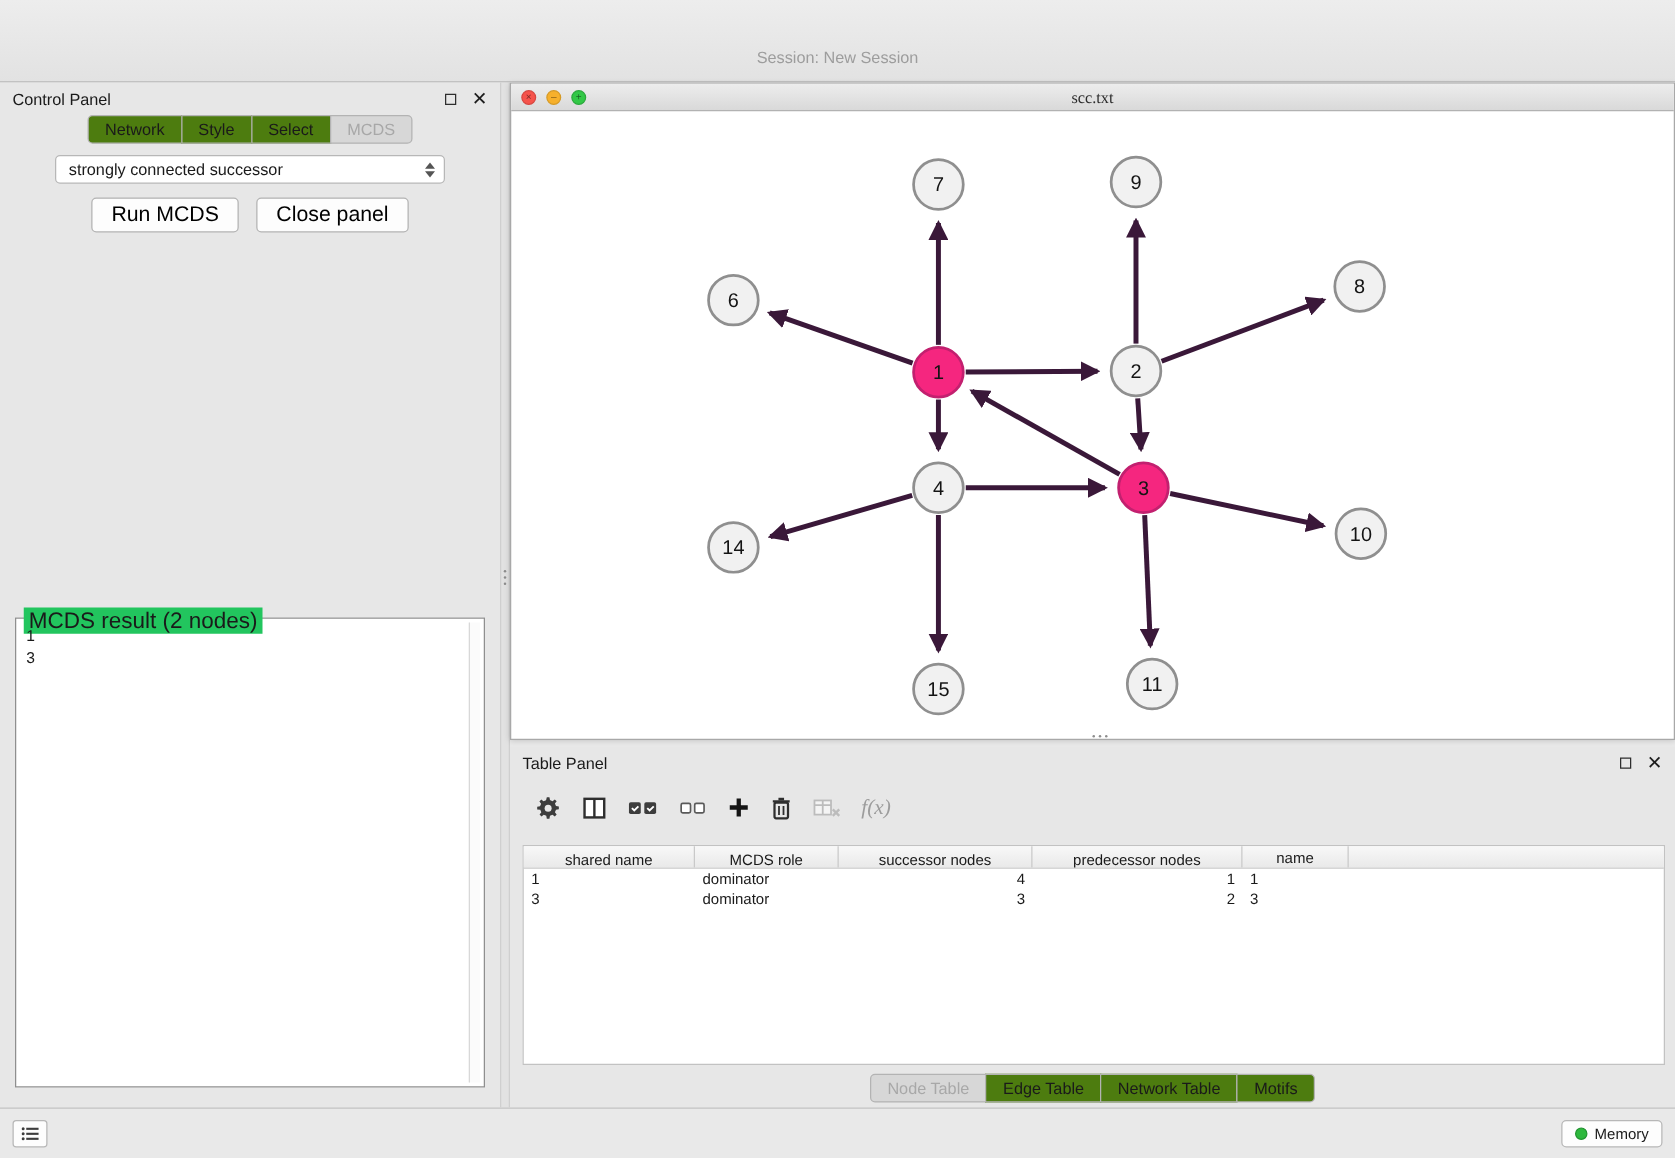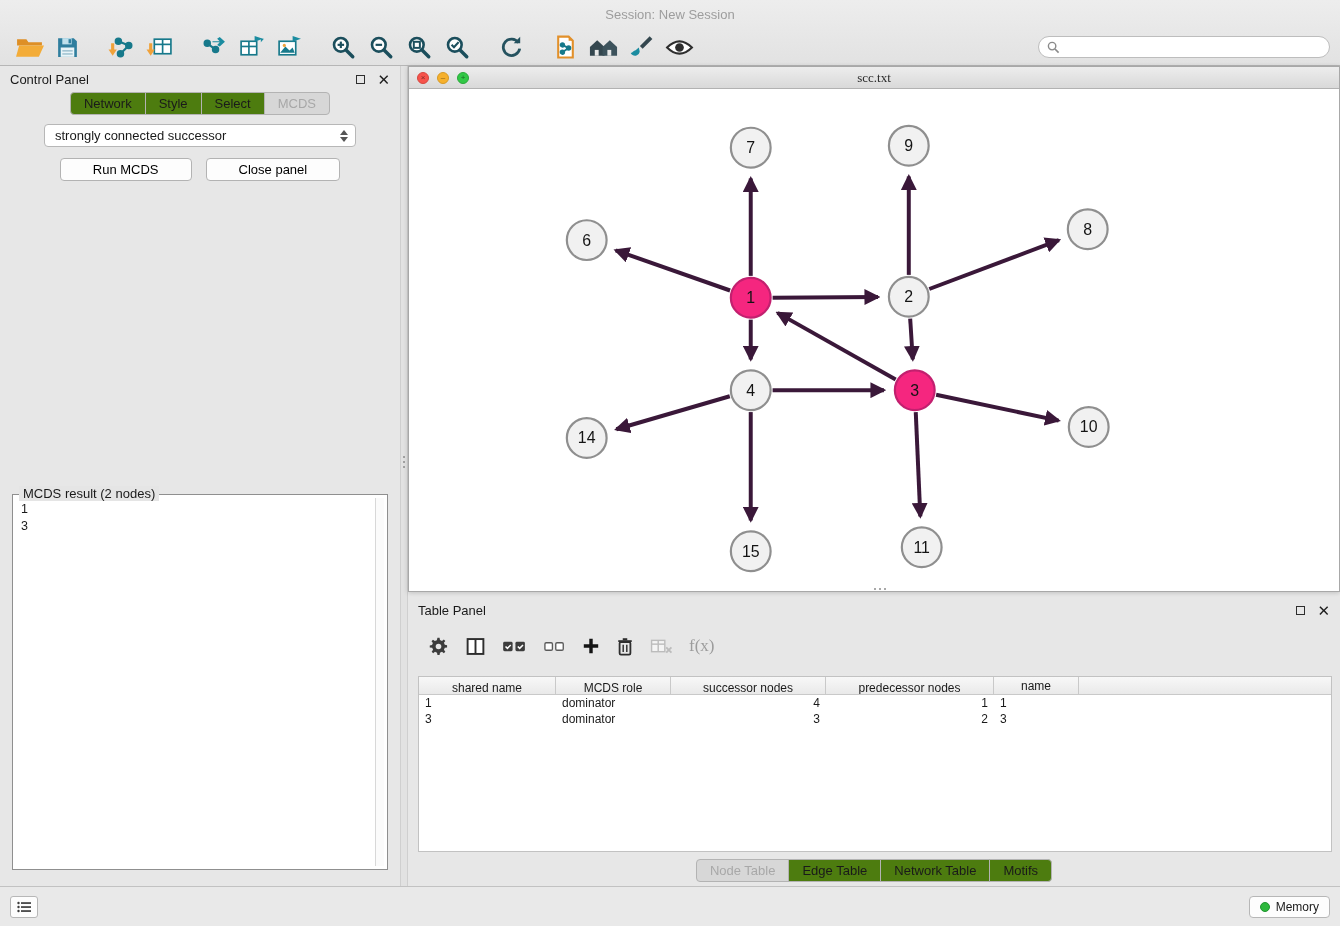--- a/index.html
+++ b/index.html
@@ -1,21 +1,21 @@
 <!DOCTYPE html>
 <html><head>
 <meta charset="utf-8">
 <style>
   *{margin:0;padding:0;box-sizing:border-box;}
   html,body{width:1340px;height:926px;}
   body{font-family:"Liberation Sans","DejaVu Sans",sans-serif;background:#e9e9e9;position:relative;overflow:hidden;color:#1a1a1a;}
 
   
   .header{position:absolute;top:0;left:0;right:0;height:66px;background:linear-gradient(#ededed,#e2e2e2);border-bottom:1px solid #b6b6b6;}
-  .titlebar{height:28px;display:flex;align-items:center;justify-content:center;font-size:13px;color:#9d9d9d;}
+  .titlebar{height:28px;display:flex;align-items:center;justify-content:center;font-size:13px;color:#9d9d9d;margin-top:31px;}
   .toolbar{height:38px;display:flex;align-items:center;padding:0 10px;}
   .tb-btn{width:38px;height:32px;display:flex;align-items:center;justify-content:center;cursor:default;}
   .tb-gap{width:16px;}
   .searchbox{margin-left:auto;width:292px;height:22px;background:#fff;border:1px solid #bdbdbd;border-radius:11px;display:flex;align-items:center;padding:0 8px;gap:5px;}
   .searchbox input{border:none;outline:none;flex:1;font-size:12px;font-family:"Liberation Sans",sans-serif;background:transparent;}
 
   
   .control-panel{position:absolute;left:0;top:66px;width:400px;bottom:40px;background:#e7e7e7;}
   .panel-header{height:26px;display:flex;align-items:center;padding:0 10px;font-size:13px;}
   .ph-spacer{flex:1;}
@@ -25,23 +25,23 @@
   .seg-tab{border:1px solid #b3b3b3;background:#4d7c0f;padding:3px 13px;font-size:13px;margin-left:-1px;white-space:nowrap;}
   .seg-tab:first-child{border-radius:4px 0 0 4px;margin-left:0;}
   .seg-tab:last-child{border-radius:0 4px 4px 0;}
   .seg-tab.active{background:#d7d7d7;color:#a8a8a8;}
   .opt-label{margin-top:20px;text-align:center;font-size:13px;}
   .dropdown{margin:9px auto 0;width:312px;height:23px;background:#fff;border:1px solid #b7b7b7;border-radius:4px;display:flex;align-items:center;padding:0 7px 0 10px;font-size:13px;}
   .stepper{margin-left:auto;display:flex;flex-direction:column;gap:2px;align-items:center;}
   .tri-up{width:0;height:0;border-left:4px solid transparent;border-right:4px solid transparent;border-bottom:5px solid #555;}
   .tri-down{width:0;height:0;border-left:4px solid transparent;border-right:4px solid transparent;border-top:5px solid #555;}
   .btn-row{margin-top:11px;display:flex;justify-content:center;gap:14px;}
-  .mac-btn{background:#fdfdfd;border:1px solid #b3b3b3;border-radius:4px;padding:3px 32px;font-size:13px;}
+  .mac-btn{background:#fdfdfd;border:1px solid #b3b3b3;border-radius:4px;padding:3px 15px;font-size:17px;}
   .result-box{position:absolute;left:12px;right:12px;top:428px;bottom:16px;background:#fff;border:1px solid #8f8f8f;}
-  .result-legend{position:absolute;top:-9px;left:6px;background:#e5e5e5;padding:0 4px;font-size:13px;}
+  .result-legend{position:absolute;top:-9px;left:6px;background:#22c55e;padding:0 4px;font-size:18px;}
   .result-body{position:absolute;inset:3px 13px 3px 3px;overflow:hidden;font-size:12.5px;line-height:17px;padding:3px 5px;}
   .result-scroll{position:absolute;top:3px;bottom:3px;right:3px;width:9px;background:#fbfbfb;border-left:1px solid #d8d8d8;}
 
   
   .splitter{position:absolute;left:400px;top:66px;width:8px;bottom:40px;background:#e2e2e2;border-left:1px solid #cfcfcf;border-right:1px solid #cfcfcf;}
   .v-dots{position:absolute;left:2px;top:390px;display:flex;flex-direction:column;gap:3px;}
   .v-dots i, .h-dots i{width:2px;height:2px;border-radius:50%;background:#8d8d8d;display:block;}
   .h-dots{position:absolute;bottom:1px;left:50%;display:flex;gap:3px;}
 
   
@@ -54,21 +54,21 @@
   .light.green{background:#32c846;border:1px solid #2aa83b;}
   .nw-title{position:absolute;left:0;right:0;text-align:center;font-size:13px;color:#2b2b2b;font-family:Liberation Serif, serif;}
   .graph-wrap{position:absolute;top:23px;left:0;right:0;bottom:0;}
   .graph-wrap svg{width:100%;height:100%;display:block;}
   svg text{font-family:"Liberation Sans","DejaVu Sans",sans-serif;}
 
   
   .table-panel{position:absolute;left:408px;top:597px;right:0;bottom:40px;background:#e7e7e7;}
   .tp-toolbar{display:flex;align-items:center;gap:16px;padding:10px 0 8px 20px;}
   .tp-icon{display:flex;align-items:center;justify-content:center;height:26px;}
-  .fx{font-family:"Liberation Serif","DejaVu Serif",serif;font-size:17px;color:#9c9c9c;}
+  .fx{font-family:"Liberation Serif","DejaVu Serif",serif;font-style:italic;font-size:17px;color:#9c9c9c;}
   .node-table{position:absolute;left:10px;right:8px;top:79px;bottom:34px;background:#fff;border:1px solid #c2c2c2;display:flex;flex-direction:column;}
   .t-header{display:flex;height:18px;background:linear-gradient(#f8f8f8,#e9e9e9);border-bottom:1px solid #c9c9c9;font-size:12px;}
   .t-hcell{display:flex;align-items:center;justify-content:center;gap:4px;border-right:1px solid #c9c9c9;overflow:hidden;white-space:nowrap;flex-direction:column;}
   .t-row{display:flex;height:16px;font-size:12px;align-items:center;}
   .t-cell{overflow:hidden;white-space:nowrap;padding:0 6px;}
   .c0{width:137px;} .c1{width:115px;} .c2{width:155px;} .c3{width:168px;} .c4{width:85px;} .cf{flex:1;border-right:none;}
   .num{text-align:right;}
   .tp-tabs{position:absolute;bottom:4px;left:0;right:0;display:flex;justify-content:center;}
 
   

